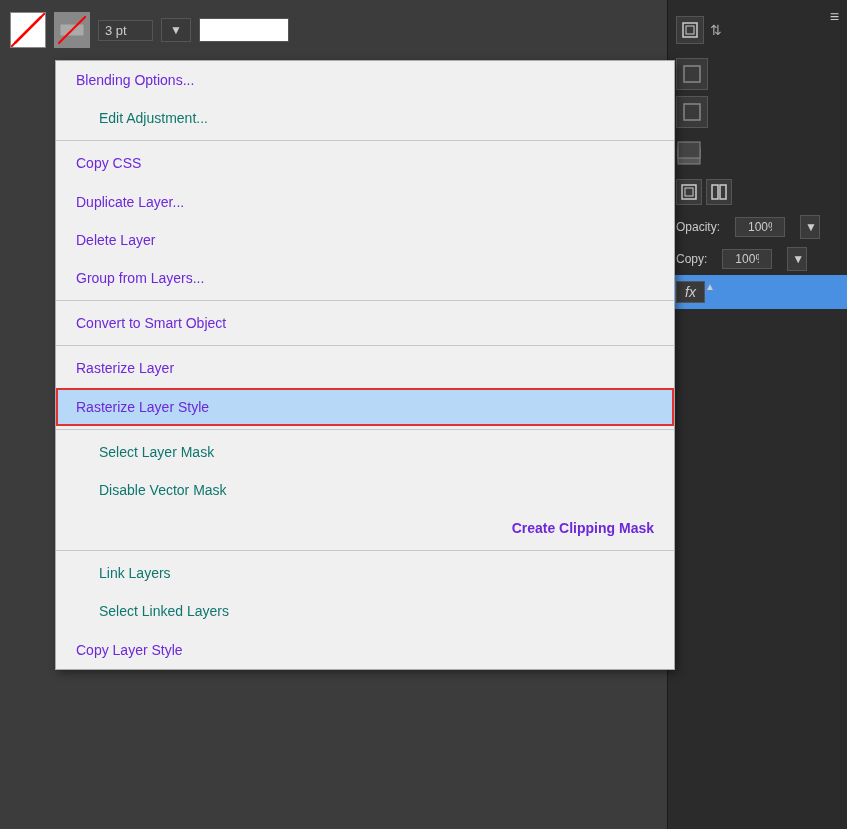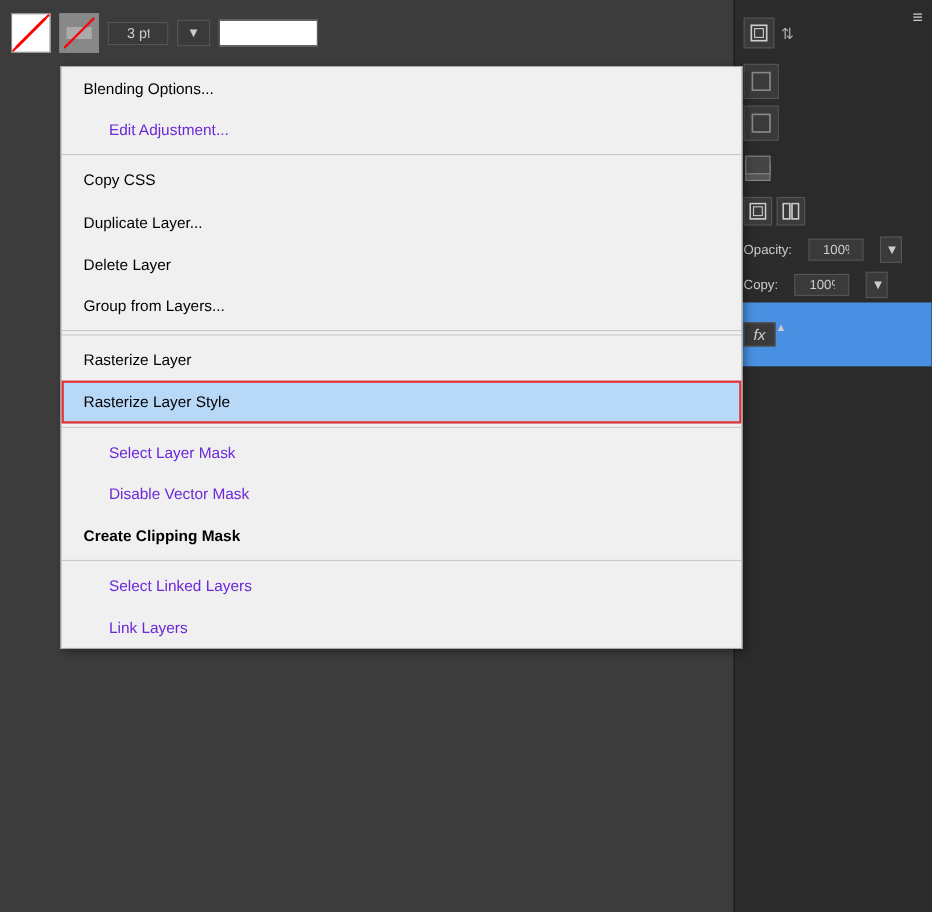--- a/index.html
+++ b/index.html
@@ -112,34 +112,35 @@
       width: 620px;
       background: #f0f0f0;
       border: 1px solid #aaa;
       box-shadow: 3px 3px 8px rgba(0,0,0,0.4);
       z-index: 100;
     }
 
     .menu-item {
       padding: 10px 20px;
       cursor: pointer;
-      color: #000000;
+      color: #6d28d9;
       font-size: 14px;
       line-height: 1.3;
       white-space: nowrap;
     }
 
     .menu-item.disabled {
-      color: #6d28d9;
+      color: #0f766e;
       cursor: default;
       padding-left: 43px;
     }
 
     .menu-item.bold {
       font-weight: bold;
+      text-align: right;
     }
 
     .menu-item.highlighted {
       background: #b8d8f8;
       outline: 2px solid #e53030;
       outline-offset: -2px;
     }
 
     .menu-divider {
       height: 1px;
@@ -254,21 +255,21 @@
       <line x1="0" y1="28" x2="28" y2="0" stroke="red" stroke-width="2.5"></line>
     </svg>
   </div>
   <div class="stroke-icon2">
     <svg width="28" height="28" viewBox="0 0 28 28">
       <rect x="2" y="8" width="24" height="12" fill="#aaa" stroke="#888" stroke-width="1"></rect>
       <line x1="0" y1="28" x2="28" y2="0" stroke="red" stroke-width="2"></line>
     </svg>
   </div>
 
-  <input class="size-input" type="text" value="3 pt" style="background: rgb(58, 58, 58); border: 1px solid rgb(85, 85, 85); color: rgb(204, 204, 204); padding: 2px 16px; font-size: 13px; width: 55px; text-align: left;">
+  <input class="size-input" type="text" value="3 pt" style="background: rgb(58, 58, 58); border: 1px solid rgb(85, 85, 85); color: rgb(204, 204, 204); padding: 2px 6px; font-size: 13px; width: 55px; text-align: left;">
   <div class="dropdown-btn">
     <span>▼</span>
   </div>
 
   <div class="color-line"></div>
 </div>
 
 <div class="right-panel">
 
   <div class="menu-icon-wrap">
@@ -327,40 +328,42 @@
     <input class="opacity-input" type="text" value="100%" style="">
     <div class="dropdown-btn" style="width:20px;padding:0 4px;">▼</div>
   </div>
 
   <div class="opacity-row">
     <span>Copy:</span>
     <input class="opacity-input" type="text" value="100%" style="">
     <div class="dropdown-btn" style="width:20px;padding:0 4px;">▼</div>
   </div>
 
-  <div style="padding: 18px 8px; display:flex; align-items:flex-start; gap:0; background:#4a90e2;">
+  <div style="padding: 6px 8px; display:flex; align-items:flex-start; gap:0; background:#4a90e2;">
     <div class="fx-badge">
       <span>fx</span>
     </div>
     <div class="panel-arrow">▲</div>
   </div>
 </div>
 
 <div class="context-menu" id="context-menu">
 <div class="menu-item">Blending Options...</div>
     <div class="menu-item disabled">Edit Adjustment...</div>
     <div class="menu-divider"></div>
     <div class="menu-item">Copy CSS</div>
     <div class="menu-item">Duplicate Layer...</div>
     <div class="menu-item">Delete Layer</div>
     <div class="menu-item">Group from Layers...</div>
     <div class="menu-divider"></div>
+    <div class="menu-item">Convert to Smart Object</div>
     <div class="menu-divider"></div>
     <div class="menu-item">Rasterize Layer</div>
     <div class="menu-item highlighted">Rasterize Layer Style</div>
     <div class="menu-divider"></div>
     <div class="menu-item disabled">Select Layer Mask</div>
     <div class="menu-item disabled">Disable Vector Mask</div>
     <div class="menu-item bold">Create Clipping Mask</div>
     <div class="menu-divider"></div>
+    <div class="menu-item disabled">Link Layers</div>
     <div class="menu-item disabled">Select Linked Layers</div>
-    <div class="menu-item disabled">Link Layers</div>
+    <div class="menu-item">Copy Layer Style</div>
   </div>
 
 </body></html>

